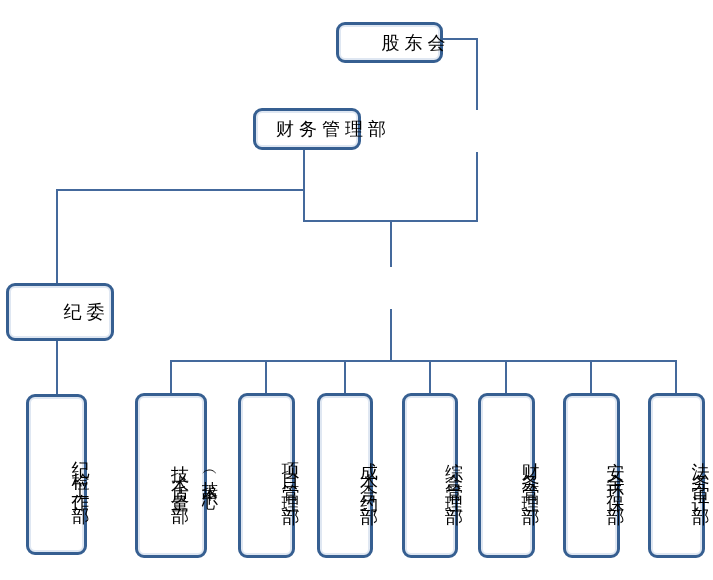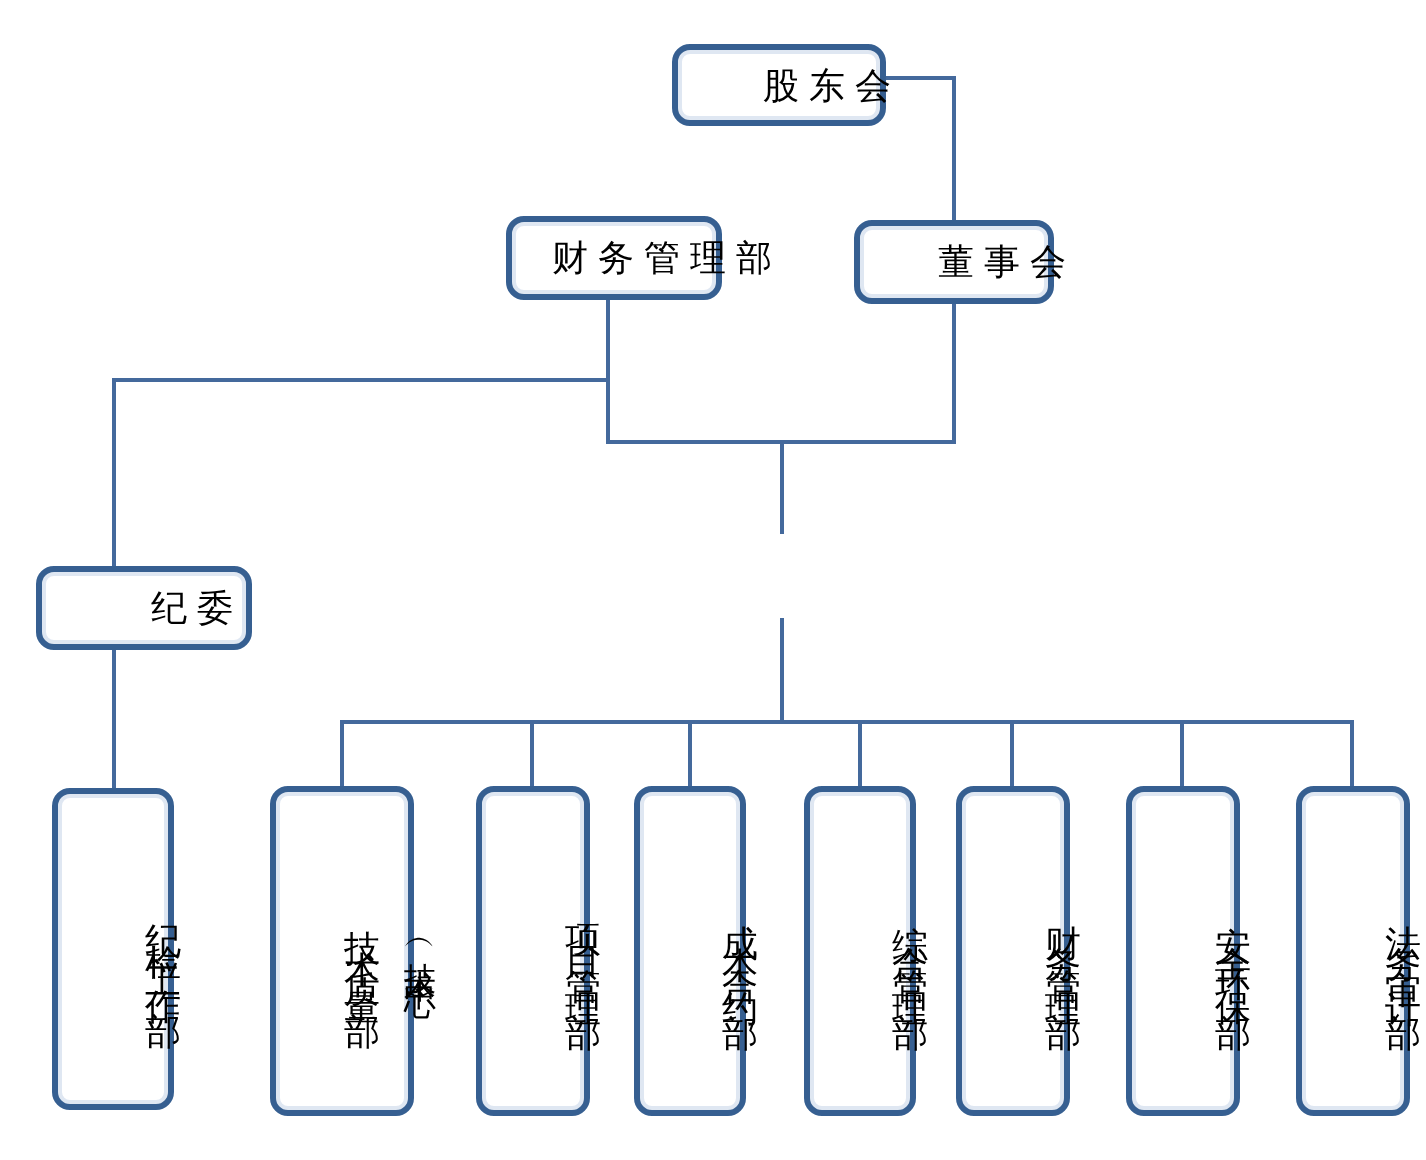--- a/index.html
+++ b/index.html
@@ -66,25 +66,22 @@
   <div class="ln v" style="left:590px;top:360px;height:33px"></div>
   <div class="ln v" style="left:675px;top:360px;height:33px"></div>
 
   <div class="node" style="left:336px;top:22px;width:107px;height:41px">
     <span class="hlabel">股东会</span>
   </div>
 
   <div class="node" style="left:253px;top:108px;width:108px;height:42px">
     <span class="hlabel">财务管理部</span>
   </div>
-  <div class="node" style="left:427px;top:110px;width:100px;height:42px">
-    <span class="hlabel">董事会</span>
-  </div>
 
-  <div class="node" style="left:18px;top:283px;width:108px;height:42px">
+  <div class="node" style="left:6px;top:283px;width:108px;height:58px">
     <span class="hlabel">纪委</span>
   </div>
 
   <div class="node" style="left:26px;top:394px;width:61px;height:161px">
     <span class="vtext">纪检工作部</span>
   </div>
 
   <div class="node" style="left:135px;top:393px;width:72px;height:165px">
     <span class="vtext2">
         <span class="col colL">技术质量部</span>

